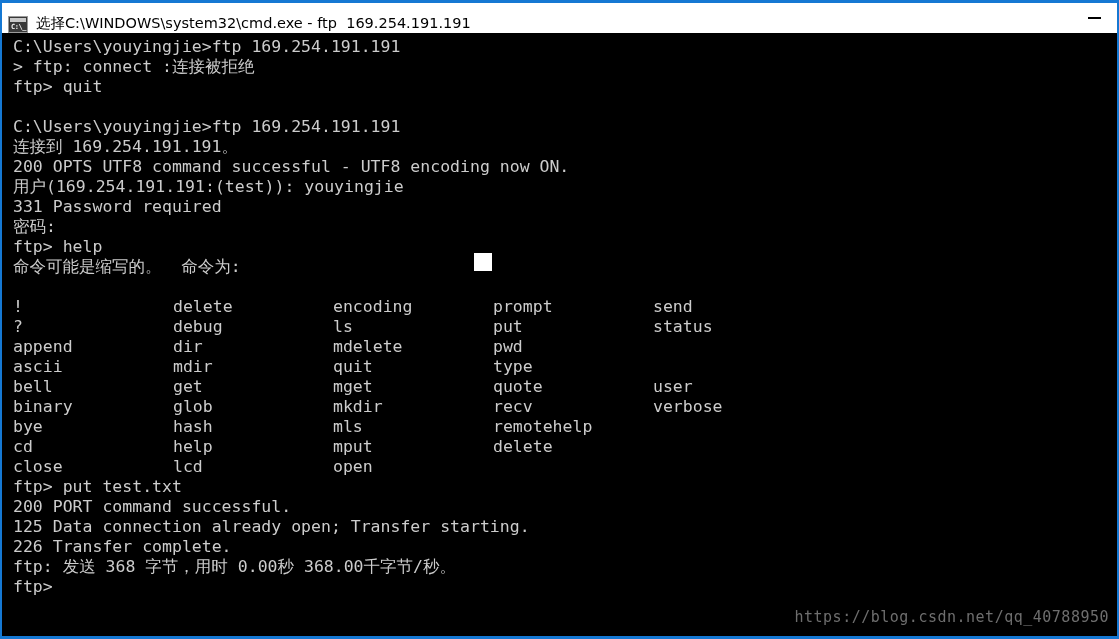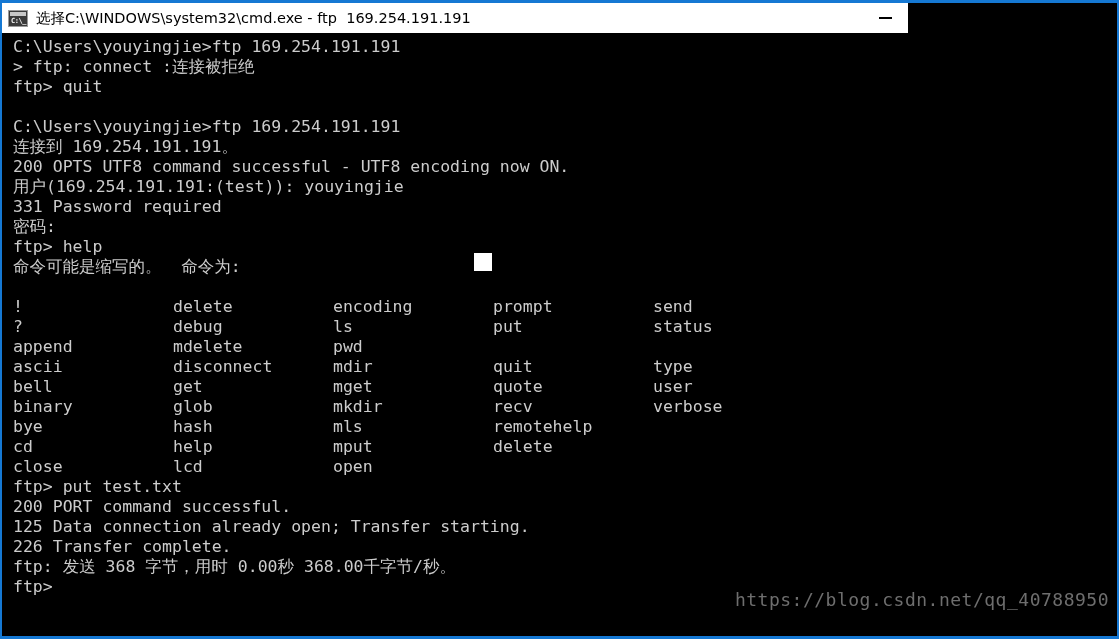--- a/index.html
+++ b/index.html
@@ -25,25 +25,25 @@
     border-top: 3px solid #1578d3;
     border-bottom: 3px solid #1578d3;
     overflow: hidden;
   }
 
   
   #titlebar {
     position: absolute;
     left: 0;
     top: 0;
-    width: 906px;
+    width: 1115px;
     height: 30px;
     background: #ffffff;
     display: flex;
-    align-items: center;
+    align-items: flex-end;
   }
   #title-icon {
     width: 20px;
     height: 17px;
     margin-left: 6px;
     margin-right: 8px;
     background: #3a3a3a;
     border: 1px solid #9a9a9a;
     box-sizing: border-box;
     position: relative;
@@ -142,23 +142,23 @@
     top: 220px;
     width: 18px;
     height: 18px;
     background: #ffffff;
   }
 
   
   #watermark {
     position: absolute;
     right: 8px;
-    bottom: 26px;
-    font-family: "DejaVu Sans Mono", "Liberation Mono", monospace;
-    font-size: 18px;
+    bottom: 10px;
+    font-family: "DejaVu Sans Mono", "Liberation Mono", monospace;
+    font-size: 15px;
     color: #6e6e6e;
     white-space: pre;
     letter-spacing: 0.5px;
   }
 </style>
 </head>
 <body>
 
 <div id="window">
 
@@ -201,26 +201,26 @@
       </div>
       <div class="cline cmdrow">
         <span class="cmdcol">?</span>
         <span class="cmdcol">debug</span>
         <span class="cmdcol">ls</span>
         <span class="cmdcol">put</span>
         <span class="cmdcol">status</span>
       </div>
       <div class="cline cmdrow">
         <span class="cmdcol">append</span>
+        <span class="cmdcol">dir</span>
         <span class="cmdcol">mdelete</span>
         <span class="cmdcol">pwd</span>
       </div>
       <div class="cline cmdrow">
         <span class="cmdcol">ascii</span>
-        <span class="cmdcol">disconnect</span>
         <span class="cmdcol">mdir</span>
         <span class="cmdcol">quit</span>
         <span class="cmdcol">type</span>
       </div>
       <div class="cline cmdrow">
         <span class="cmdcol">bell</span>
         <span class="cmdcol">get</span>
         <span class="cmdcol">mget</span>
         <span class="cmdcol">quote</span>
         <span class="cmdcol">user</span>

